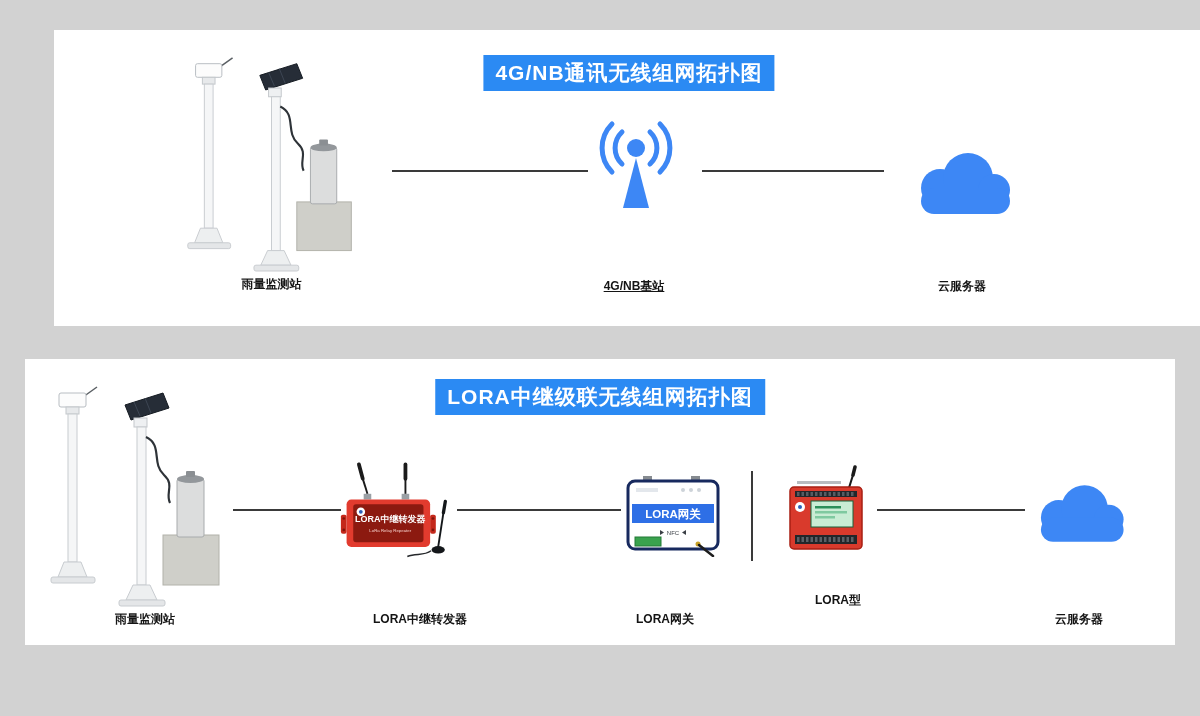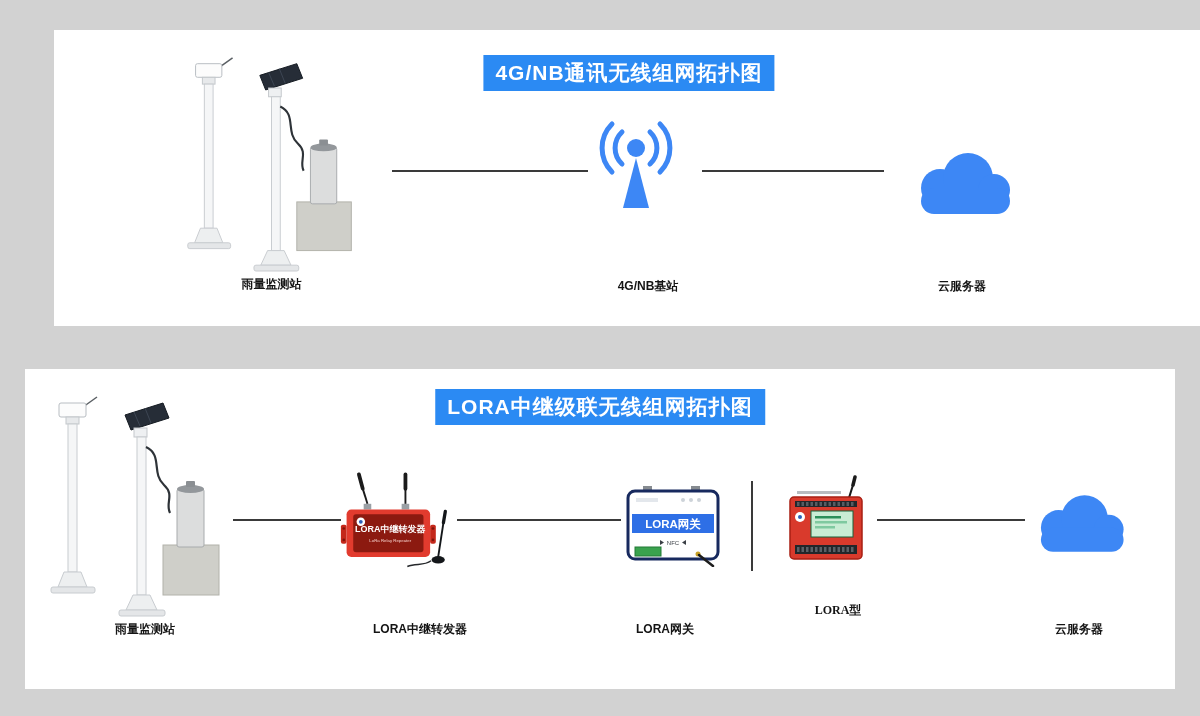--- a/index.html
+++ b/index.html
@@ -5,21 +5,21 @@
   * { margin:0; padding:0; box-sizing:border-box; }
   html,body { width:1200px; height:716px; }
   body {
     font-family: "Liberation Sans", "DejaVu Sans", sans-serif;
     background:#d2d2d2;
     position:relative;
     overflow:hidden;
   }
   .panel { position:absolute; background:#ffffff; }
   .panel-top    { left:25px; top:30px;  width:1150px; height:296px;margin-left:29px; }
-  .panel-bottom { left:25px; top:369px; width:1150px; height:320px; }
+  .panel-bottom { left:25px; top:359px; width:1150px; height:286px; }
 
   .diagram-title {
     position:absolute; left:50%; transform:translateX(-50%);
     background:#2b8af3; color:#ffffff;
     font-size:21px; font-weight:700; letter-spacing:1px;
     padding:4px 12px; white-space:nowrap;
   }
   .panel-top    .diagram-title { top:25px; }
   .panel-bottom .diagram-title { top:20px; }
 
@@ -29,37 +29,37 @@
     font-size:12px; font-weight:700; color:#141414; white-space:nowrap;
   }
   .connector { position:absolute; background:#3a3a3a; height:1.5px; }
   .vconnector { position:absolute; background:#3a3a3a; width:1.5px; }
 
   
   .t-station       { left:120px; top:22px;  width:195px; height:220px; }
   .t-station-label { left:110px; top:246px; width:215px; }
   .t-line1         { left:338px; top:140px; width:196px; }
   .t-base          { left:522px; top:88px;  width:120px; height:100px; }
-  .t-base-label    { left:534px; top:248px; width:120px; }
+  .t-base-label    { left:520px; top:248px; width:120px;text-decoration:underline; }
   .t-line2         { left:648px; top:140px; width:182px; }
   .t-cloud         { left:852px; top:112px; width:112px; height:84px; }
   .t-cloud-label   { left:852px; top:248px; width:112px; }
 
   
   .b-station       { left:12px;  top:22px;  width:200px; height:226px; }
   .b-station-label { left:20px;  top:252px; width:200px; }
   .b-lineA         { left:208px; top:150px; width:108px; }
   .b-relay         { left:314px; top:98px;  width:112px; height:104px; }
   .b-relay-label   { left:320px; top:252px; width:150px; }
   .b-lineB         { left:432px; top:150px; width:164px; }
   .b-gateway       { left:598px; top:114px; width:100px; height:84px; }
   .b-gateway-label { left:590px; top:252px; width:100px; }
   .b-vline         { left:726px; top:112px; height:90px; }
   .b-host          { left:760px; top:106px; width:84px;  height:96px; }
-  .b-host-label    { left:733px; top:230px; width:160px; line-height:23px;font-family:Liberation Serif, serif; }
+  .b-host-label    { left:733px; top:230px; width:160px; line-height:23px; }
   .b-lineC         { left:852px; top:150px; width:148px; }
   .b-cloud         { left:1002px;top:116px; width:104px; height:78px; }
   .b-cloud-label   { left:998px; top:252px; width:112px; }
 
   svg { display:block; width:100%; height:100%; }
   .defs-hidden { position:absolute; width:0; height:0; overflow:hidden; }
 </style>
 </head>
 <body>
 

